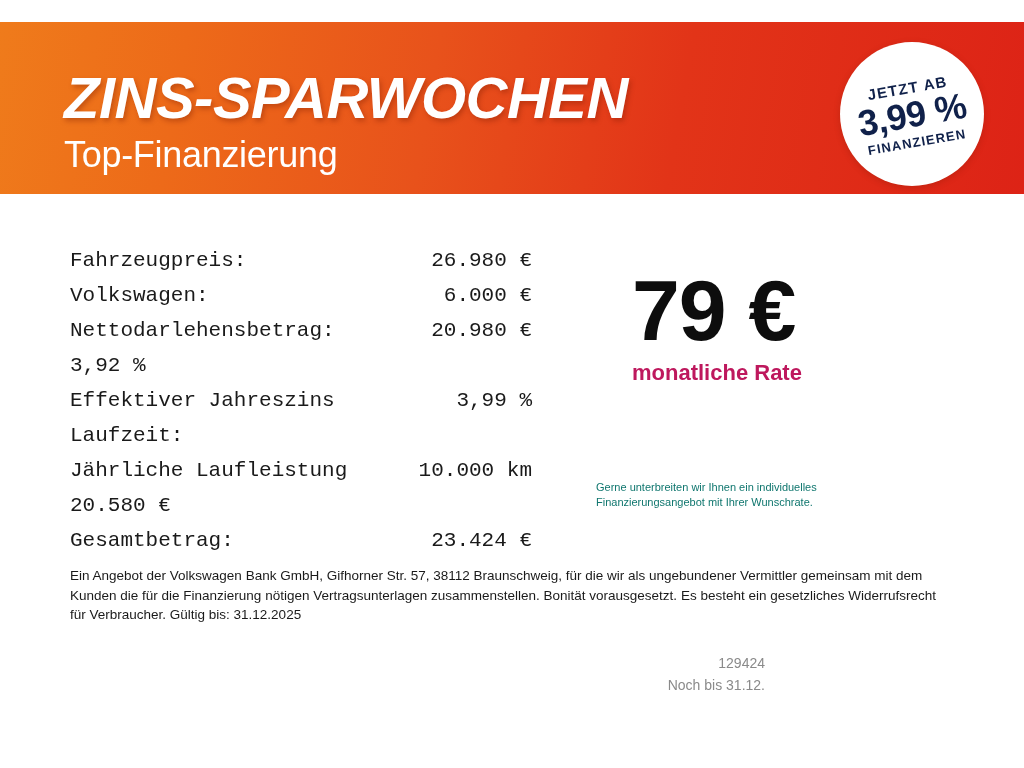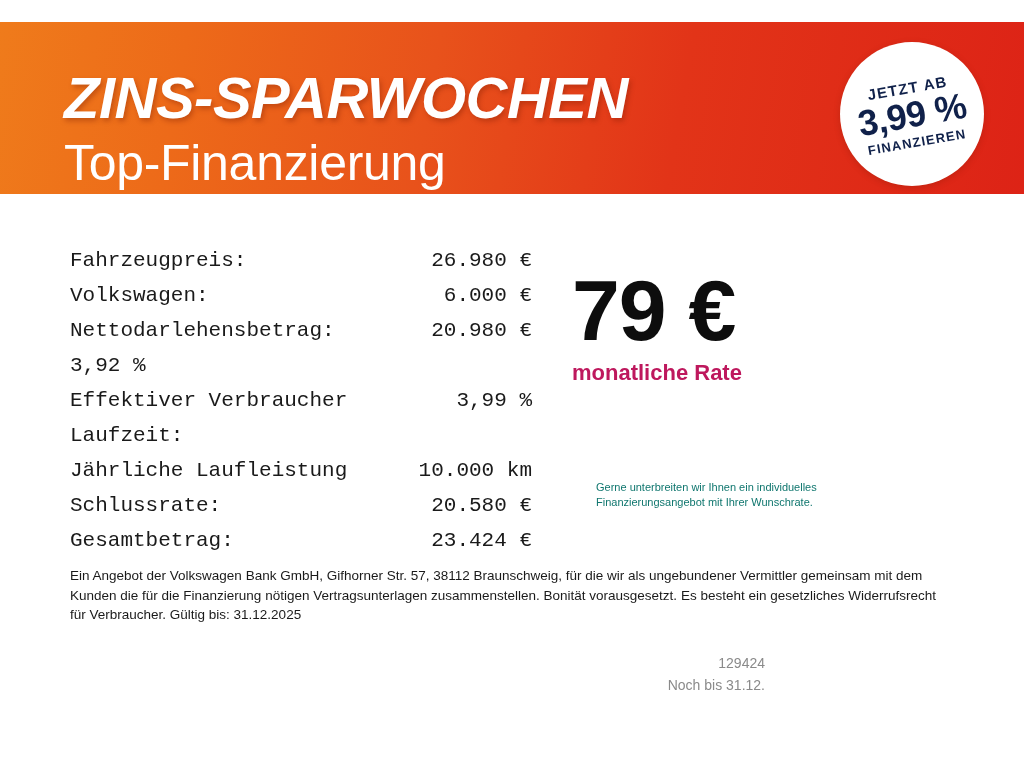--- a/index.html
+++ b/index.html
@@ -41,21 +41,21 @@
     font-weight: bold;
     color: #ffffff;
     letter-spacing: -0.5px;
     text-shadow: 2px 3px 5px rgba(120, 25, 0, 0.35);
     white-space: nowrap;
   }
   .banner-sub {
     position: absolute;
     left: 64px;
     top: 112px;
-    font-size: 50px;
+    font-size: 36px;
     font-weight: normal;
     color: #ffffff;
     letter-spacing: -0.3px;
     white-space: nowrap;
   }
 
   .badge {
     position: absolute;
     right: 40px;
     top: 20px;
@@ -114,21 +114,21 @@
     white-space: nowrap;
   }
   .spec-value {
     white-space: nowrap;
     text-align: right;
   }
 
   
   .rate-block {
     position: absolute;
-    left: 572px;
+    left: 632px;
     top: 270px;
     width: 360px;
   }
   .rate-amount {
     font-size: 86px;
     font-weight: bold;
     line-height: 0.95;
     letter-spacing: -1px;
     color: #0d0d0d;
     white-space: nowrap;
@@ -200,32 +200,31 @@
       <span class="spec-value">6.000 €</span>
     </div>
     <div class="spec-row">
       <span class="spec-label">Nettodarlehensbetrag:</span>
       <span class="spec-value">20.980 €</span>
     </div>
     <div class="spec-row">
       <span class="spec-value">3,92 %</span>
     </div>
     <div class="spec-row">
-      <span class="spec-label">Effektiver Verbraucher</span>
+      <span class="spec-label">Effektiver Jahreszins</span>
       <span class="spec-value">3,99 %</span>
     </div>
     <div class="spec-row">
       <span class="spec-label">Laufzeit:</span>
     </div>
     <div class="spec-row">
       <span class="spec-label">Jährliche Laufleistung</span>
       <span class="spec-value">10.000 km</span>
     </div>
     <div class="spec-row">
-      <span class="spec-label">Schlussrate:</span>
       <span class="spec-value">20.580 €</span>
     </div>
     <div class="spec-row">
       <span class="spec-label">Gesamtbetrag:</span>
       <span class="spec-value">23.424 €</span>
     </div>
   </div>
 
   <div class="rate-block">
     <div class="rate-amount">79 €</div>

